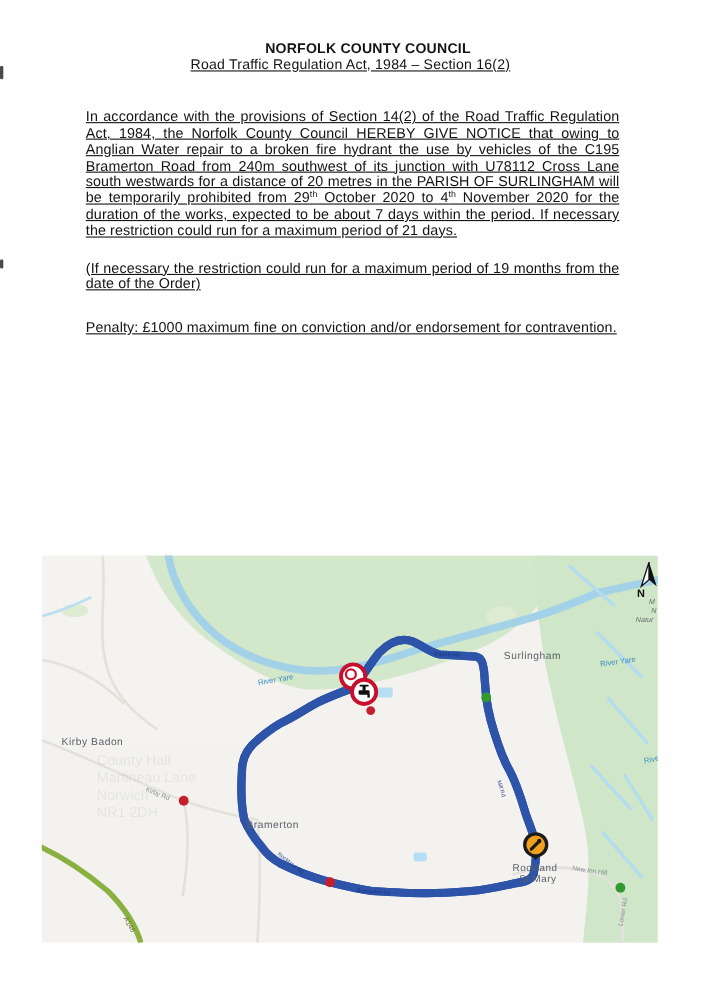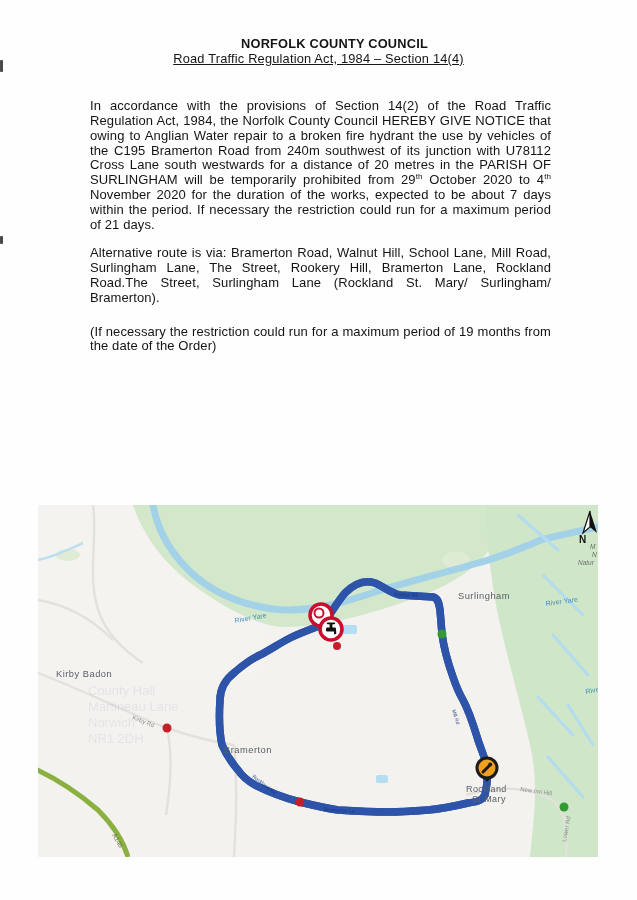--- a/index.html
+++ b/index.html
@@ -20,21 +20,21 @@
   }
   .doc-header .bold{font-weight:bold;padding-left:32px;}
   .doc-header .underline{text-decoration:underline;}
   .doc-body{
     margin:33px 74px 0 78px;
     font-size:13px;
     line-height:14.8px;
     text-align:justify;
     letter-spacing:.1px;
   }
-  .doc-body p{margin:12px;}
+  .doc-body p{margin:0;text-decoration:underline;}
   .doc-body p.gap-a{margin-top:14px;}
   .doc-body p.gap-b{margin-top:19px;}
   .doc-body p.gap-c{margin-top:25px;}
   .doc-body p.gap-d{margin-top:31px;}
   sup{font-size:8px;vertical-align:super;line-height:0;}
   .map-wrap{
     position:absolute;
     left:38px;top:505px;
     width:560px;height:352px;
   }
@@ -47,27 +47,27 @@
 </head>
 <body>
 
 <div class="page">
 
   <div class="scan-mark m1"></div>
   <div class="scan-mark m2"></div>
 
   <div class="doc-header">
     <div class="bold">NORFOLK COUNTY COUNCIL</div>
-    <div class="underline">Road Traffic Regulation Act, 1984 – Section 14(4)</div>
+    <div class="underline">Road Traffic Regulation Act, 1984 – Section 16(2)</div>
   </div>
 
   <div class="doc-body">
     <p><span>In accordance with the provisions of Section 14(2) of the Road Traffic Regulation Act, 1984, the Norfolk County Council HEREBY GIVE NOTICE that owing to Anglian Water repair to a broken fire hydrant the use by vehicles of the C195 Bramerton Road from 240m southwest of its junction with U78112 Cross Lane south westwards for a distance of 20 metres in the PARISH OF SURLINGHAM will be temporarily prohibited from 29</span><sup>th</sup><span> October 2020 to 4</span><sup>th</sup><span> November 2020 for the duration of the works, expected to be about 7 days within the period. If necessary the restriction could run for a maximum period of 21 days.</span></p>
-    <p class="gap-a">Alternative route is via: Bramerton Road, Walnut Hill, School Lane, Mill Road, Surlingham Lane, The Street, Rookery Hill, Bramerton Lane, Rockland Road.The Street, Surlingham Lane (Rockland St. Mary/ Surlingham/ Bramerton).</p>
     <p class="gap-b">(If necessary the restriction could run for a maximum period of 19 months from the date of the Order)</p>
+    <p class="gap-c">Penalty: £1000 maximum fine on conviction and/or endorsement for contravention.</p>
   </div>
 
   <div class="map-wrap">
     <svg width="560" height="352" viewBox="0 0 560 352">
 
       <rect x="0" y="0" width="560" height="352" fill="#f3f2ef"></rect>
       <rect x="0" y="0" width="220" height="170" fill="#f5f3f0"></rect>
 
       <path d="M95,0 C105,30 125,58 155,80 C185,102 220,122 248,122 C285,122 340,108 390,88 C430,72 462,45 468,8 L468,0 Z" fill="#d3e8ca"></path>
       <path d="M448,0 L560,0 L560,352 L492,352 C496,310 501,280 492,240 C483,200 468,150 458,100 C452,65 448,30 448,0 Z" fill="#d0e6c8"></path>

